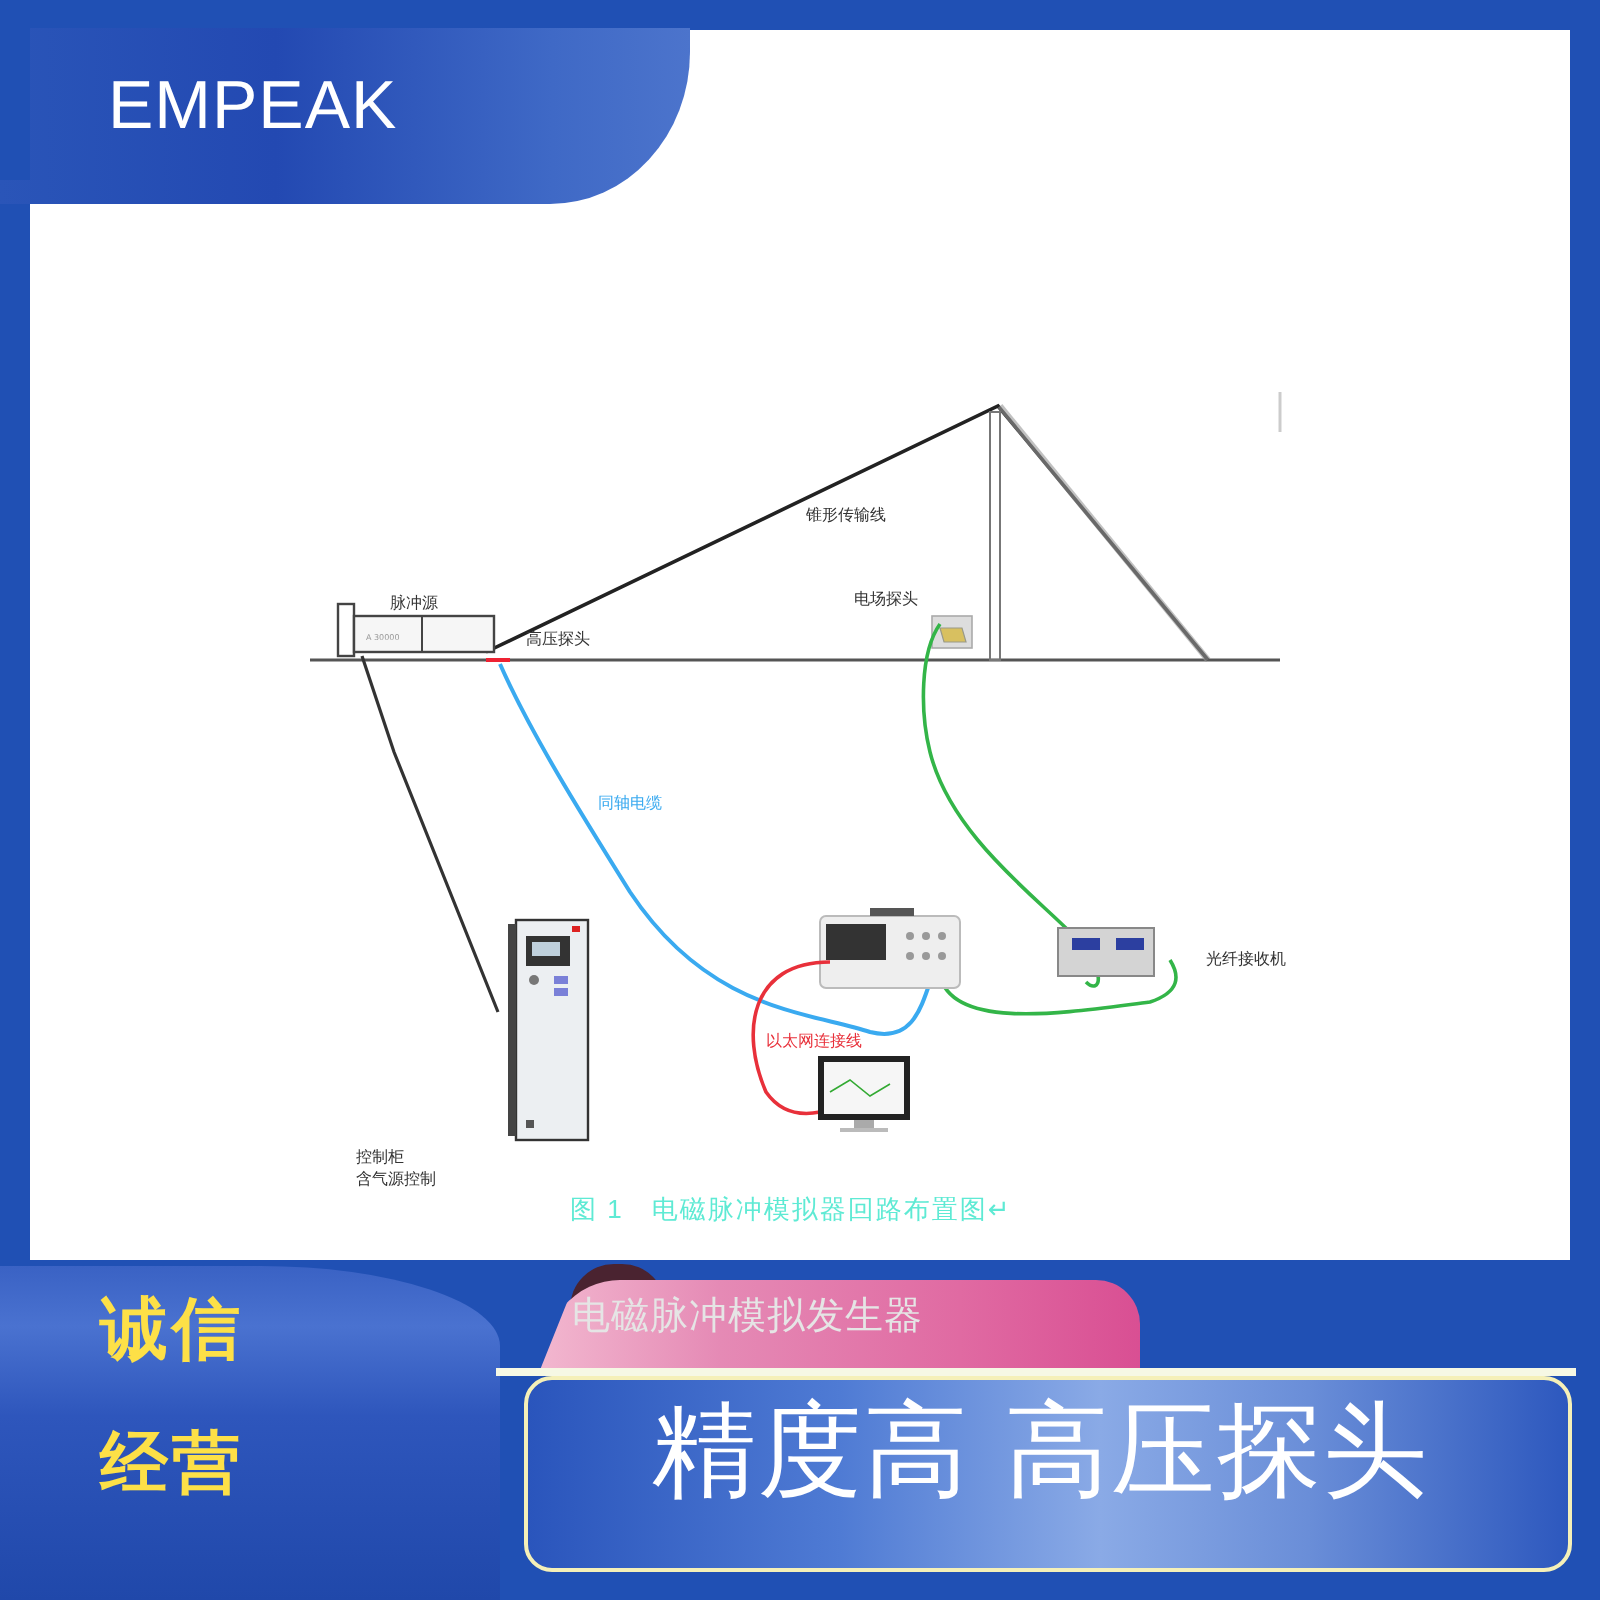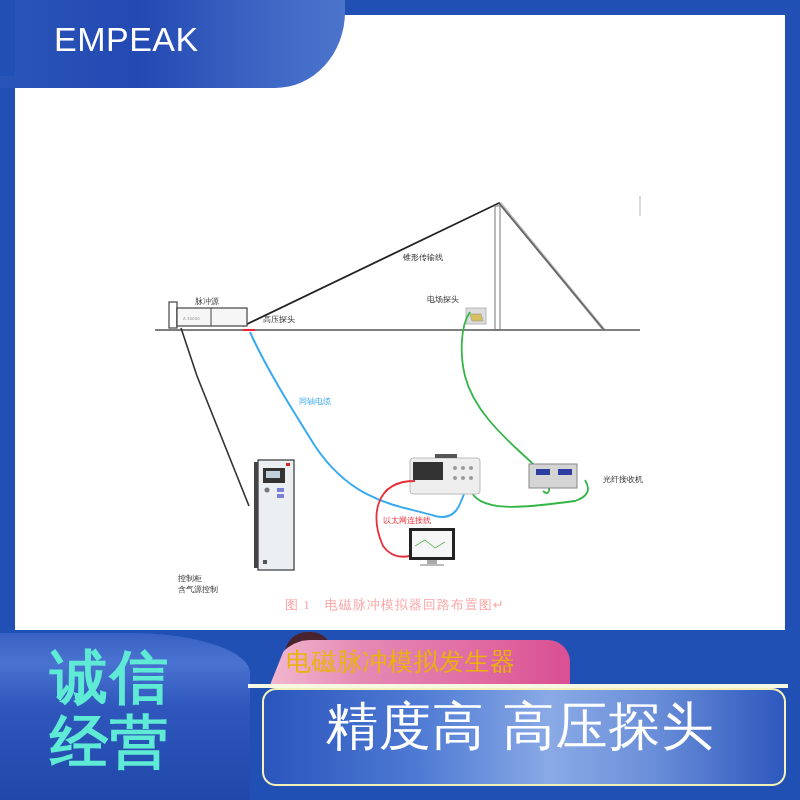--- a/index.html
+++ b/index.html
@@ -1,32 +1,32 @@
 <!DOCTYPE html>
 <html><head>
 <meta charset="utf-8">
 <style>
   html, body { margin: 0; padding: 0; }
   body { width: 800px; height: 800px; position: relative; overflow: hidden; background: #2050b4; font-family: "DejaVu Sans", sans-serif; }
   .frame-inner { position: absolute; left: 15px; top: 15px; width: 770px; height: 785px; background: #ffffff; }
-  .logo-tab { position: absolute; left: 0; top: 0; width: 345px; height: 88px; background: linear-gradient(90deg, #2a55b8 0%, #2349b2 40%, #3f69c6 80%, #4c74cc 100%); border-bottom-right-radius: 70px 76px; }
+  .logo-tab { position: absolute; left: 0; top: 14px; width: 345px; height: 88px; background: linear-gradient(90deg, #2a55b8 0%, #2349b2 40%, #3f69c6 80%, #4c74cc 100%); border-bottom-right-radius: 70px 76px; }
   .logo-tab::before { content: ""; position: absolute; left: 0; top: 0; width: 15px; height: 76px; background: #2050b4; }
   .logo-text { position: absolute; left: 54px; top: 20px; color: #fff; font-family: "Liberation Sans", sans-serif; font-size: 34px; letter-spacing: 0.5px; }
   .diagram { position: absolute; left: 15px; top: 76px; width: 770px; height: 555px; }
   .diagram svg { width: 770px; height: 555px; display: block; }
-  .caption { position: absolute; left: 285px; top: 596px; font-size: 13px; color: #fca5a5; letter-spacing: 1px; font-family: Liberation Serif, serif; }
+  .caption { position: absolute; left: 285px; top: 596px; font-size: 13px; color: #5eead4; letter-spacing: 1px; font-family: Liberation Sans, sans-serif; }
   .caption .fig { margin-right: 14px; }
   .bottom-band { position: absolute; left: 0; top: 630px; width: 800px; height: 170px; background: #2050b4; }
   .left-block { position: absolute; left: 0; top: 633px; width: 250px; height: 167px; background: linear-gradient(180deg, #3a62c4 0%, #4a72d0 18%, #2e56bc 45%, #2048aa 100%); border-top-right-radius: 120px 40px; }
-  .slogan { position: absolute; left: 50px; color: #5eead4; font-size: 58px; font-weight: bold; letter-spacing: 2px; line-height: 1; }
+  .slogan { position: absolute; left: 50px; color: #fde047; font-size: 34px; font-weight: bold; letter-spacing: 2px; line-height: 1; }
   .slogan.l1 { top: 648px; }
   .slogan.l2 { top: 718px; font-family: Liberation Mono, monospace; }
   .dark-blob { position: absolute; left: 285px; top: 632px; width: 48px; height: 22px; background: #4a2330; border-radius: 24px 24px 0 0; }
   .pink-tab { position: absolute; left: 270px; top: 640px; width: 300px; height: 45px; background: linear-gradient(90deg, #f2b7cf 0%, #e58ab5 30%, #e06aa2 70%, #d94f93 100%); border-top-left-radius: 40px 45px; border-top-right-radius: 22px; clip-path: polygon(0 100%, 6% 0, 100% 0, 100% 100%); }
-  .pink-text { position: absolute; left: 286px; top: 645px; color: #eab308; font-size: 25px; letter-spacing: 0.5px; }
+  .pink-text { position: absolute; left: 286px; top: 645px; color: #e5e5e5; font-size: 19px; letter-spacing: 0.5px; }
   .white-strip { position: absolute; left: 248px; top: 684px; width: 540px; height: 4px; background: #f6f8e4; }
   .feature-bar { position: absolute; left: 262px; top: 688px; width: 524px; height: 98px; border: 2px solid #f5f0b8; border-radius: 14px; background: linear-gradient(90deg, #2a55bc 0%, #4f7bd4 30%, #8aaae6 55%, #6a8ed8 75%, #2d58be 100%); box-sizing: border-box; }
   .feature-text { position: absolute; left: 326px; top: 700px; color: #fff; font-size: 52px; letter-spacing: 1px; line-height: 1; white-space: nowrap; }
   .lbl { font-family: "DejaVu Sans", sans-serif; font-size: 8px; fill: #333; }
 </style>
 </head>
 <body>
 
 <div class="frame-inner"></div>
 

